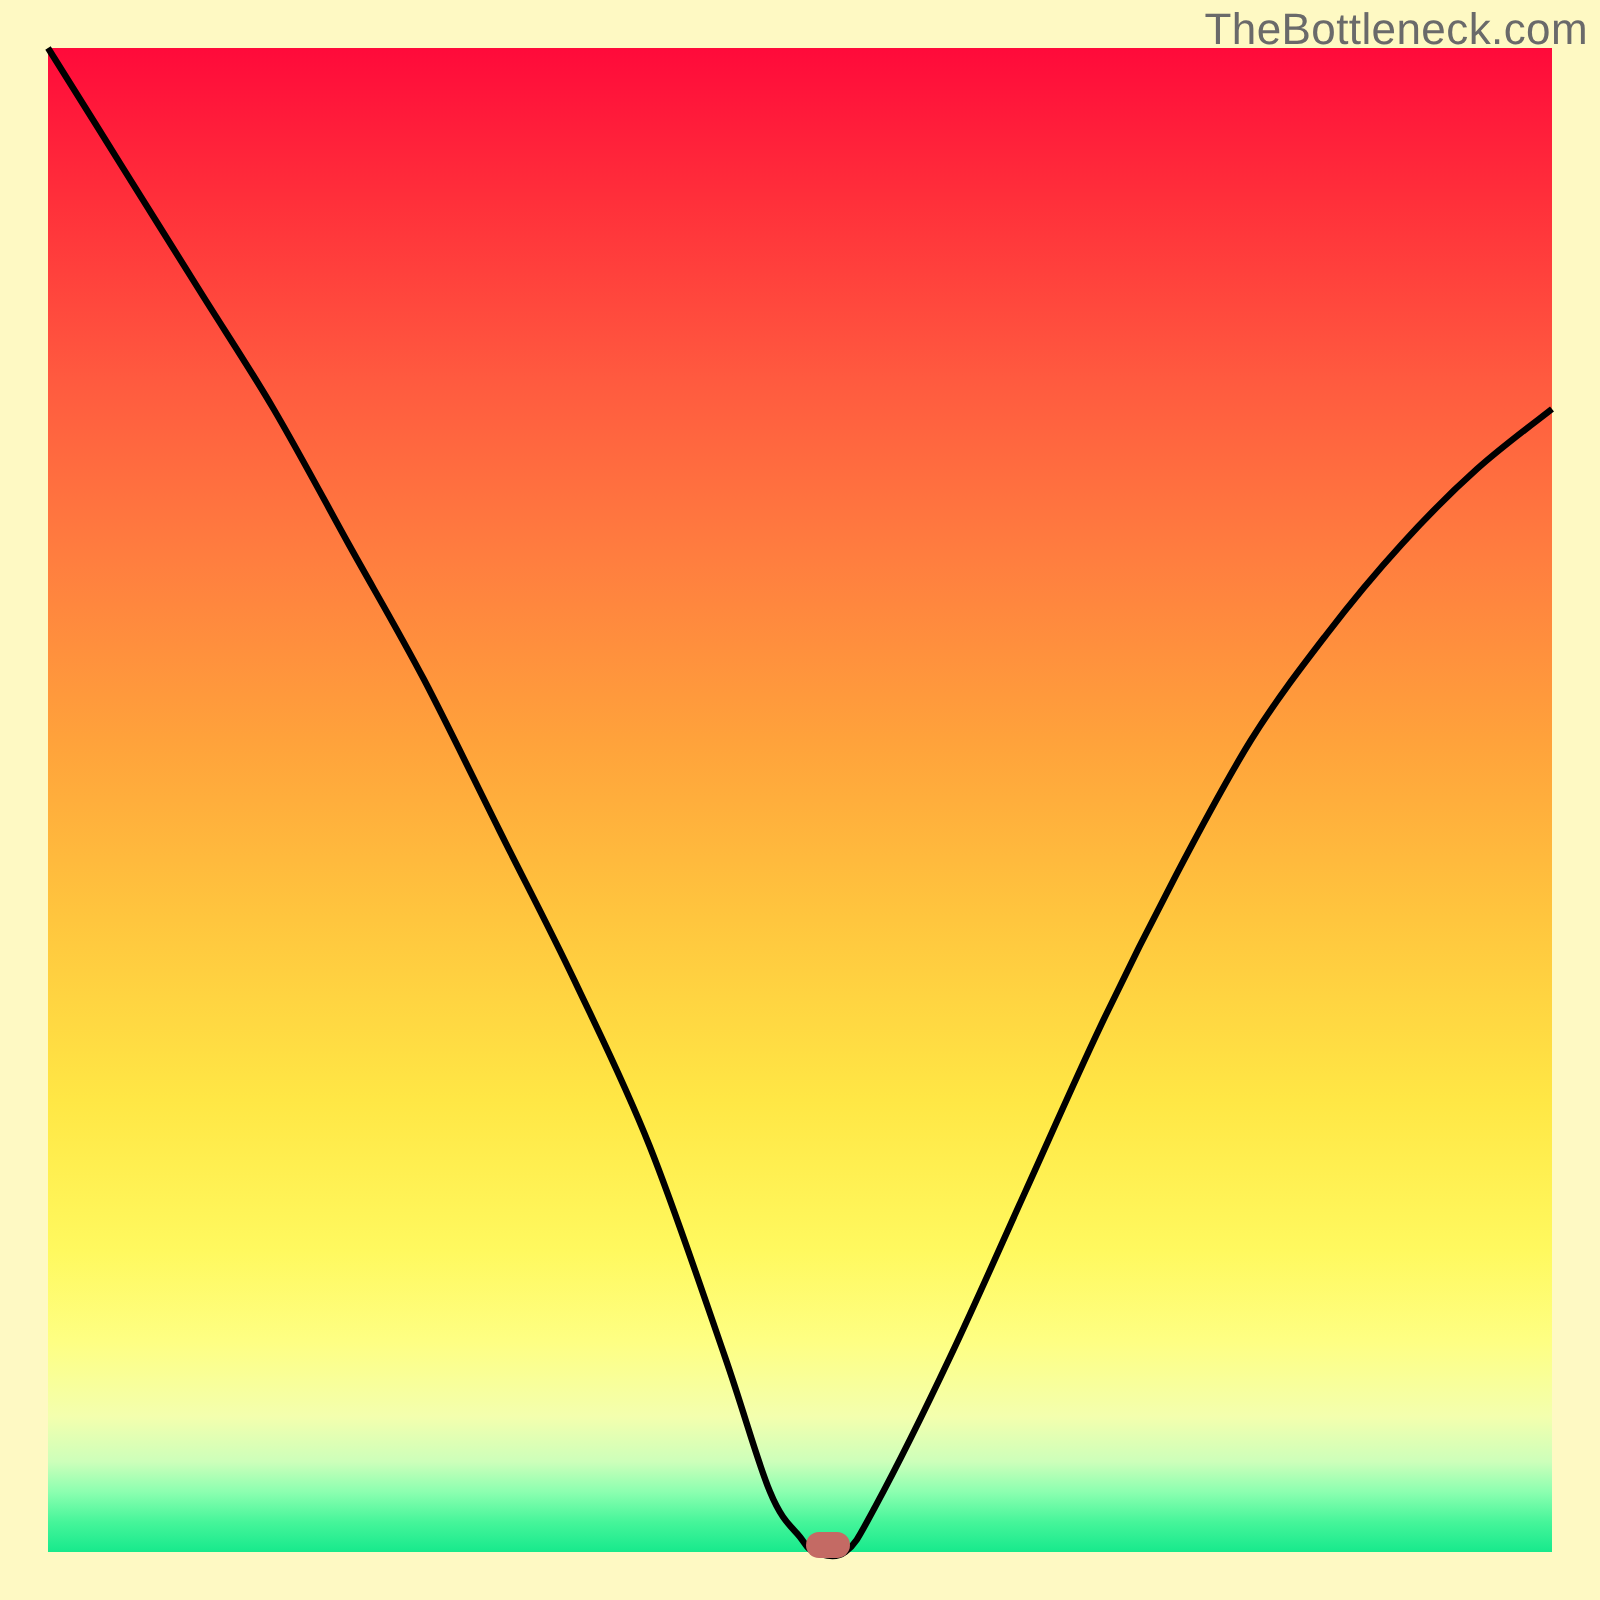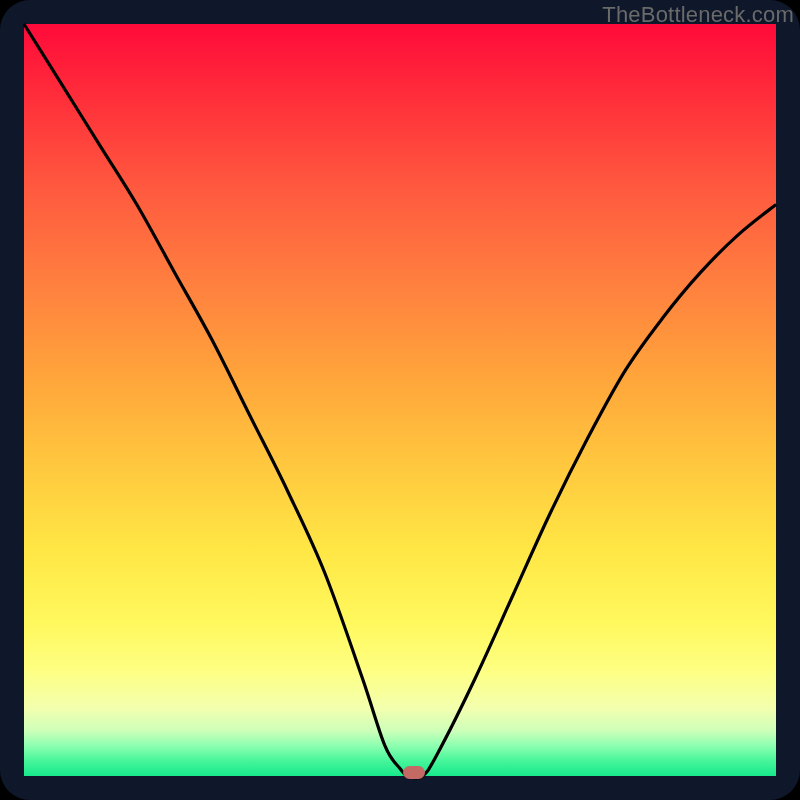--- a/index.html
+++ b/index.html
@@ -10,22 +10,21 @@
     background: #000;
     overflow: hidden;
     font-family: Arial, Helvetica, sans-serif;
   }
   .frame {
     position: absolute;
     left: 0;
     top: 0;
     width: 800px;
     height: 800px;
-    background: #0f172a;
-    border-radius: 30px;
+    background: #fef9c3;
   }
   .plot {
     position: absolute;
     left: 24px;
     top: 24px;
     width: 752px;
     height: 752px;
     background: linear-gradient(to bottom,
       #ff0a3a 0%,
       #ff2f3a 10%,

